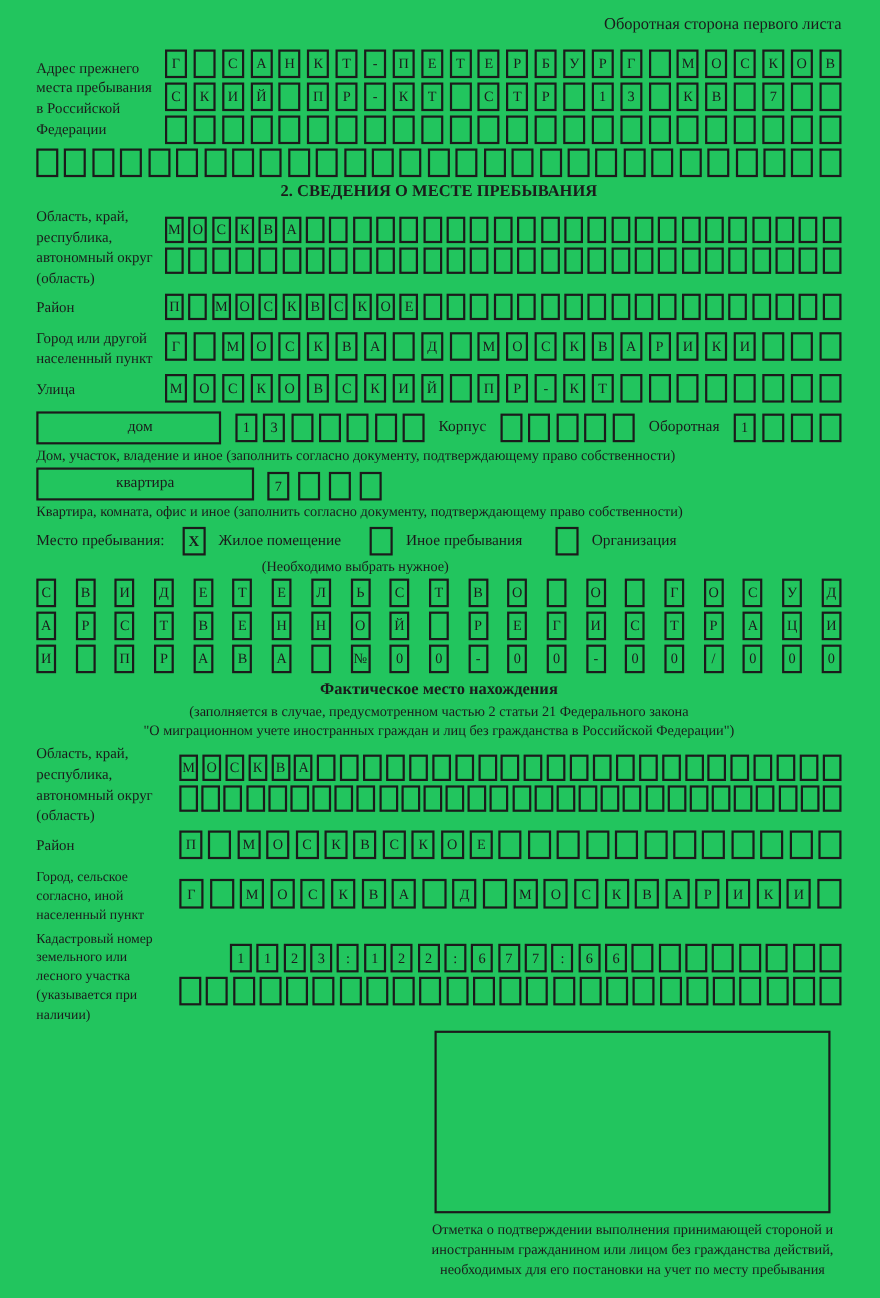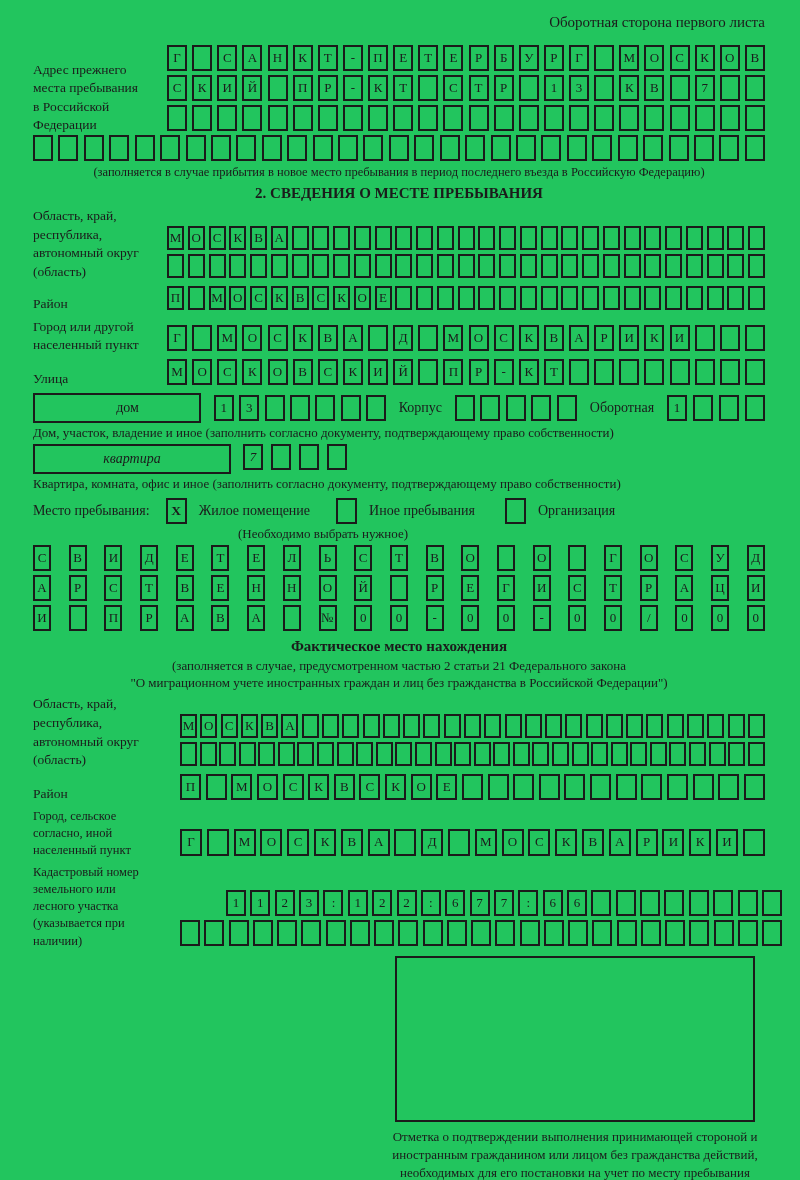--- a/index.html
+++ b/index.html
@@ -1,41 +1,41 @@
 <!DOCTYPE html>
 <html><head>
 <meta charset="utf-8">
 <style>
   html,body{margin:0;padding:0;background:#fff;}
   .page{position:relative;width:800px;height:1180px;box-sizing:border-box;
         padding:14px 35px 0 33px;background:#22c55e;color:#1b1b1b;overflow:hidden;
         font-family:"Liberation Serif","DejaVu Serif",serif;}
   .top-title{text-align:right;font-size:15px;margin-bottom:14px;}
-  .block{display:flex;align-items:flex-end;margin-top:4px;gap:17px;}
+  .block{display:flex;align-items:center;margin-top:4px;}
   .lbl{flex:0 0 117px;font-size:13.5px;line-height:1.38;padding-right:6px;box-sizing:border-box;}
   .lbl.w130{flex:0 0 130px;}
   .lbl.small{font-size:12.5px;}
   .lbl.doc{flex:0 0 272px;padding-right:72px;font-size:14px;}
   .rows{flex:1;min-width:0;}
   .cells{display:flex;justify-content:space-between;margin-bottom:4px;}
   .cell{box-sizing:border-box;border:2px solid #1b1b1b;flex:none;
         display:flex;align-items:center;justify-content:center;font-size:13px;}
   .cw20 .cell{width:20px;height:26px;}
   .cw17 .cell{width:17px;height:24px;}
   .cw18 .cell{width:18px;height:26px;}
   .cw21 .cell{width:21px;height:26px;}
   .cw22 .cell{width:22px;height:27px;}
   .cnote{font-size:12.5px;text-align:center;margin:1px 0 3px;}
   .lnote{font-size:13px;margin:2px 0 3px;}
   .sec-title{font-weight:bold;font-size:15px;text-align:center;margin:5px 0 5px;}
   .domrow{display:flex;align-items:center;justify-content:space-between;margin-top:4px;width:732px;}
   .widebox{border:2px solid #1b1b1b;height:30px;box-sizing:border-box;flex:none;
            display:flex;align-items:center;justify-content:center;font-size:14px;}
   .inline-lbl{font-size:14px;flex:none;}
-  .kvrow{display:flex;align-items:flex-start;margin-top:3px;font-style:italic;}
+  .kvrow{display:flex;align-items:flex-end;margin-top:3px;}
   .ptrow{display:flex;align-items:center;font-size:14px;margin-top:6px;}
   .cb{width:21px;height:26px;border:2px solid #1b1b1b;box-sizing:border-box;flex:none;
       display:flex;align-items:center;justify-content:center;font-size:13.5px;font-weight:bold;
       margin:0 12px 0 16px;}
   .fnote{font-size:13px;text-align:center;line-height:1.25;margin:1px 0;}
   .kr1{width:556px;margin-left:46px;}
   .kr2{width:602px;}
   .stamp{width:360px;height:166px;border:2.5px solid #1b1b1b;box-sizing:border-box;
          margin:6px 0 0 362px;}
   .stampnote{width:392px;margin:6px 0 0 346px;text-align:center;font-size:13px;line-height:1.4;}
@@ -154,21 +154,20 @@
       <div class="cell"></div>
       <div class="cell"></div>
       <div class="cell"></div>
       <div class="cell"></div>
       <div class="cell"></div>
       <div class="cell"></div>
       <div class="cell"></div>
       <div class="cell"></div>
       <div class="cell"></div>
     </div>
-  <div class="cnote">(заполняется в случае прибытия в новое место пребывания в период последнего въезда в Российскую Федерацию)</div>
 
   <div class="sec-title">2. СВЕДЕНИЯ О МЕСТЕ ПРЕБЫВАНИЯ</div>
 
   <div class="block">
     <div class="lbl">Область, край, республика, автономный округ (область)</div>
     <div class="rows">
       <div class="cells cw17">
           <div class="cell">М</div>
           <div class="cell">О</div>
           <div class="cell">С</div>

